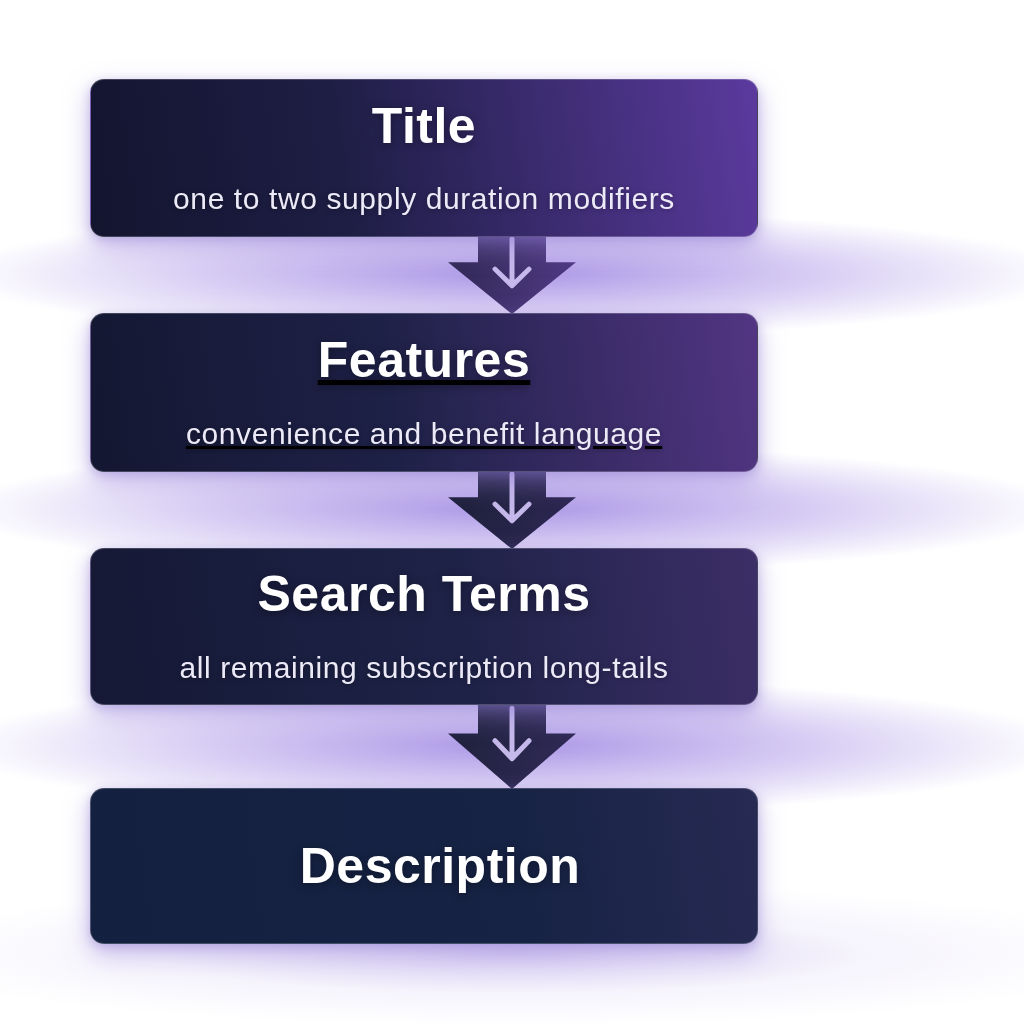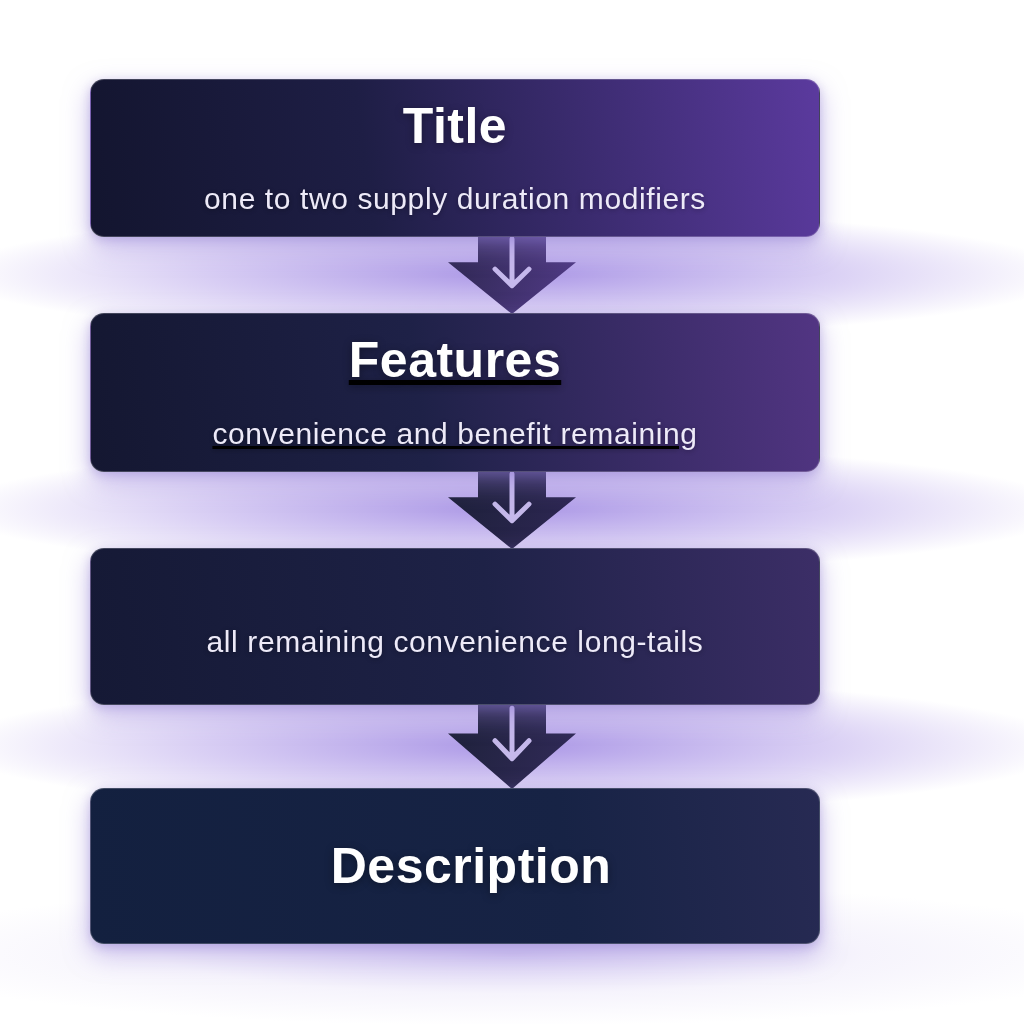--- a/index.html
+++ b/index.html
@@ -25,21 +25,21 @@
       radial-gradient(560px 64px at 512px 274px, rgba(167,146,229,0.95) 0%, rgba(191,174,237,0.60) 55%, rgba(240,236,251,0) 100%),
       radial-gradient(560px 64px at 512px 509px, rgba(167,146,229,0.95) 0%, rgba(191,174,237,0.60) 55%, rgba(240,236,251,0) 100%),
       radial-gradient(560px 68px at 512px 746px, rgba(167,146,229,0.95) 0%, rgba(191,174,237,0.60) 55%, rgba(240,236,251,0) 100%),
       radial-gradient(640px 72px at 512px 954px, rgba(188,172,235,0.60) 0%, rgba(225,218,246,0.30) 55%, rgba(250,249,253,0) 100%),
       #ffffff;
     z-index: 0;
   }
   .step-box {
     position: absolute;
     left: 90px;
-    width: 730px;
+    width: 668px;
     height: 158px;
     border-radius: 14px;
     display: flex;
     flex-direction: column;
     align-items: center;
     justify-content: center;
     z-index: 2;
     border: 1px solid rgba(255,255,255,0.20);
     box-shadow: 0 10px 26px rgba(151,130,219,0.50), 0 3px 10px rgba(120,100,190,0.30);
     box-sizing: border-box;
@@ -94,38 +94,39 @@
           <stop offset="1" stop-color="#4d3880"></stop>
         </linearGradient>
       </defs>
       <polygon points="33,0 101,0 101,30 131,30 67,83 3,30 33,30" fill="url(#ag1)"></polygon>
       <path d="M67,6 L67,52 M50,37 L67,54 L84,37" fill="none" stroke="#cdc1f3" stroke-width="5" stroke-linecap="round" stroke-linejoin="round" opacity="0.95"></path>
     </svg>
   </div>
 
   <div class="step-box box-2">
     <div class="step-title">Features</div>
-    <div class="step-subtitle">convenience and benefit remaining</div>
+    <div class="step-subtitle">convenience and benefit language</div>
   </div>
 
   <div class="arrow arrow-2">
     <svg viewBox="0 0 134 84" preserveAspectRatio="none" aria-hidden="true">
       <defs>
         <linearGradient id="ag2" x1="0" y1="0" x2="1" y2="0.25">
           <stop offset="0" stop-color="#1c2038"></stop>
           <stop offset="1" stop-color="#2c2651"></stop>
         </linearGradient>
       </defs>
       <polygon points="33,0 101,0 101,30 131,30 67,83 3,30 33,30" fill="url(#ag2)"></polygon>
       <path d="M67,6 L67,52 M50,37 L67,54 L84,37" fill="none" stroke="#cdc1f3" stroke-width="5" stroke-linecap="round" stroke-linejoin="round" opacity="0.95"></path>
     </svg>
   </div>
 
   <div class="step-box box-3">
-    <div class="step-subtitle">all remaining convenience long-tails</div>
+    <div class="step-title">Search Terms</div>
+    <div class="step-subtitle">all remaining subscription long-tails</div>
   </div>
 
   <div class="arrow arrow-3">
     <svg viewBox="0 0 134 84" preserveAspectRatio="none" aria-hidden="true">
       <defs>
         <linearGradient id="ag3" x1="0" y1="0" x2="1" y2="0.25">
           <stop offset="0" stop-color="#1d2139"></stop>
           <stop offset="1" stop-color="#2f2955"></stop>
         </linearGradient>
       </defs>

